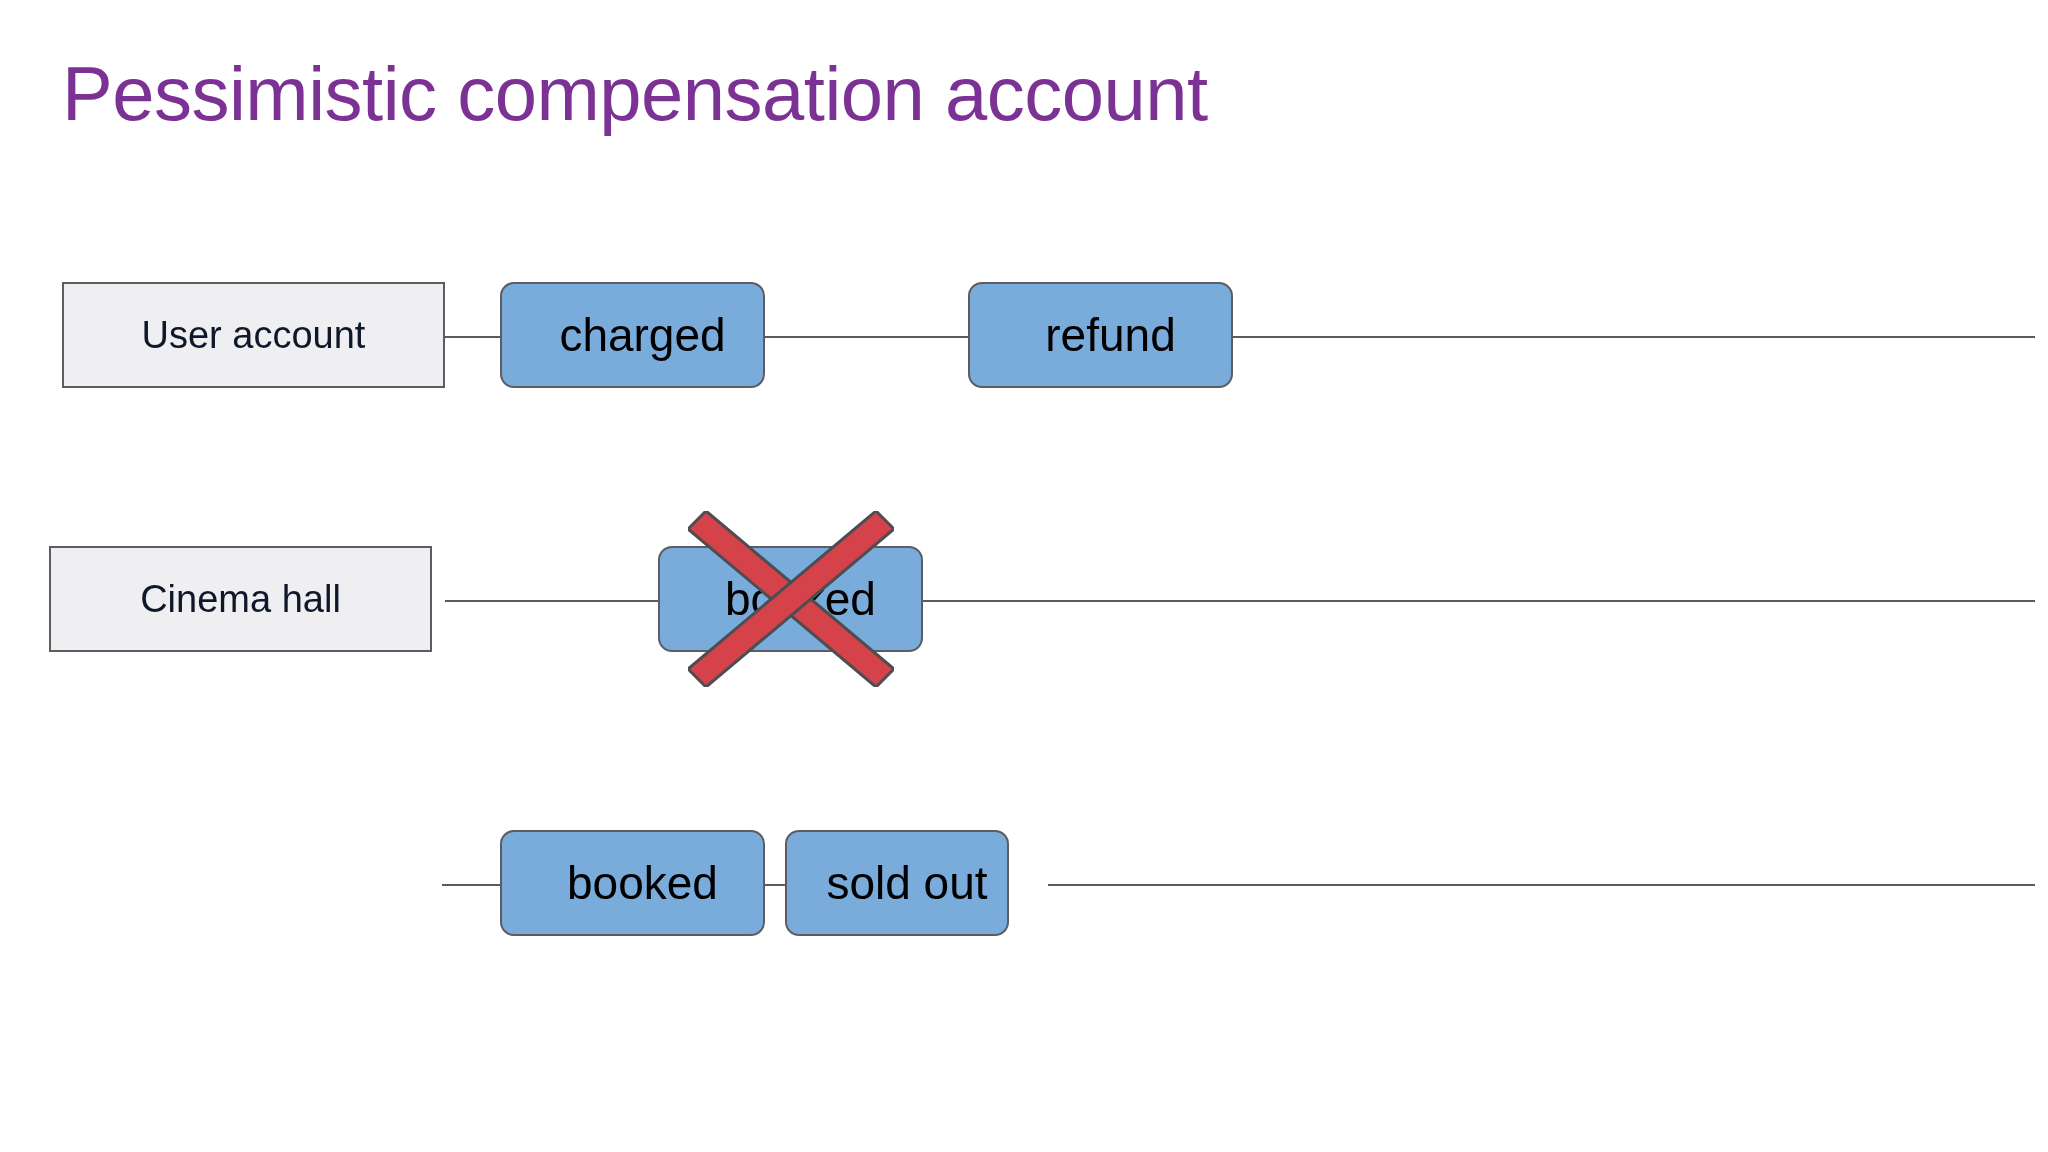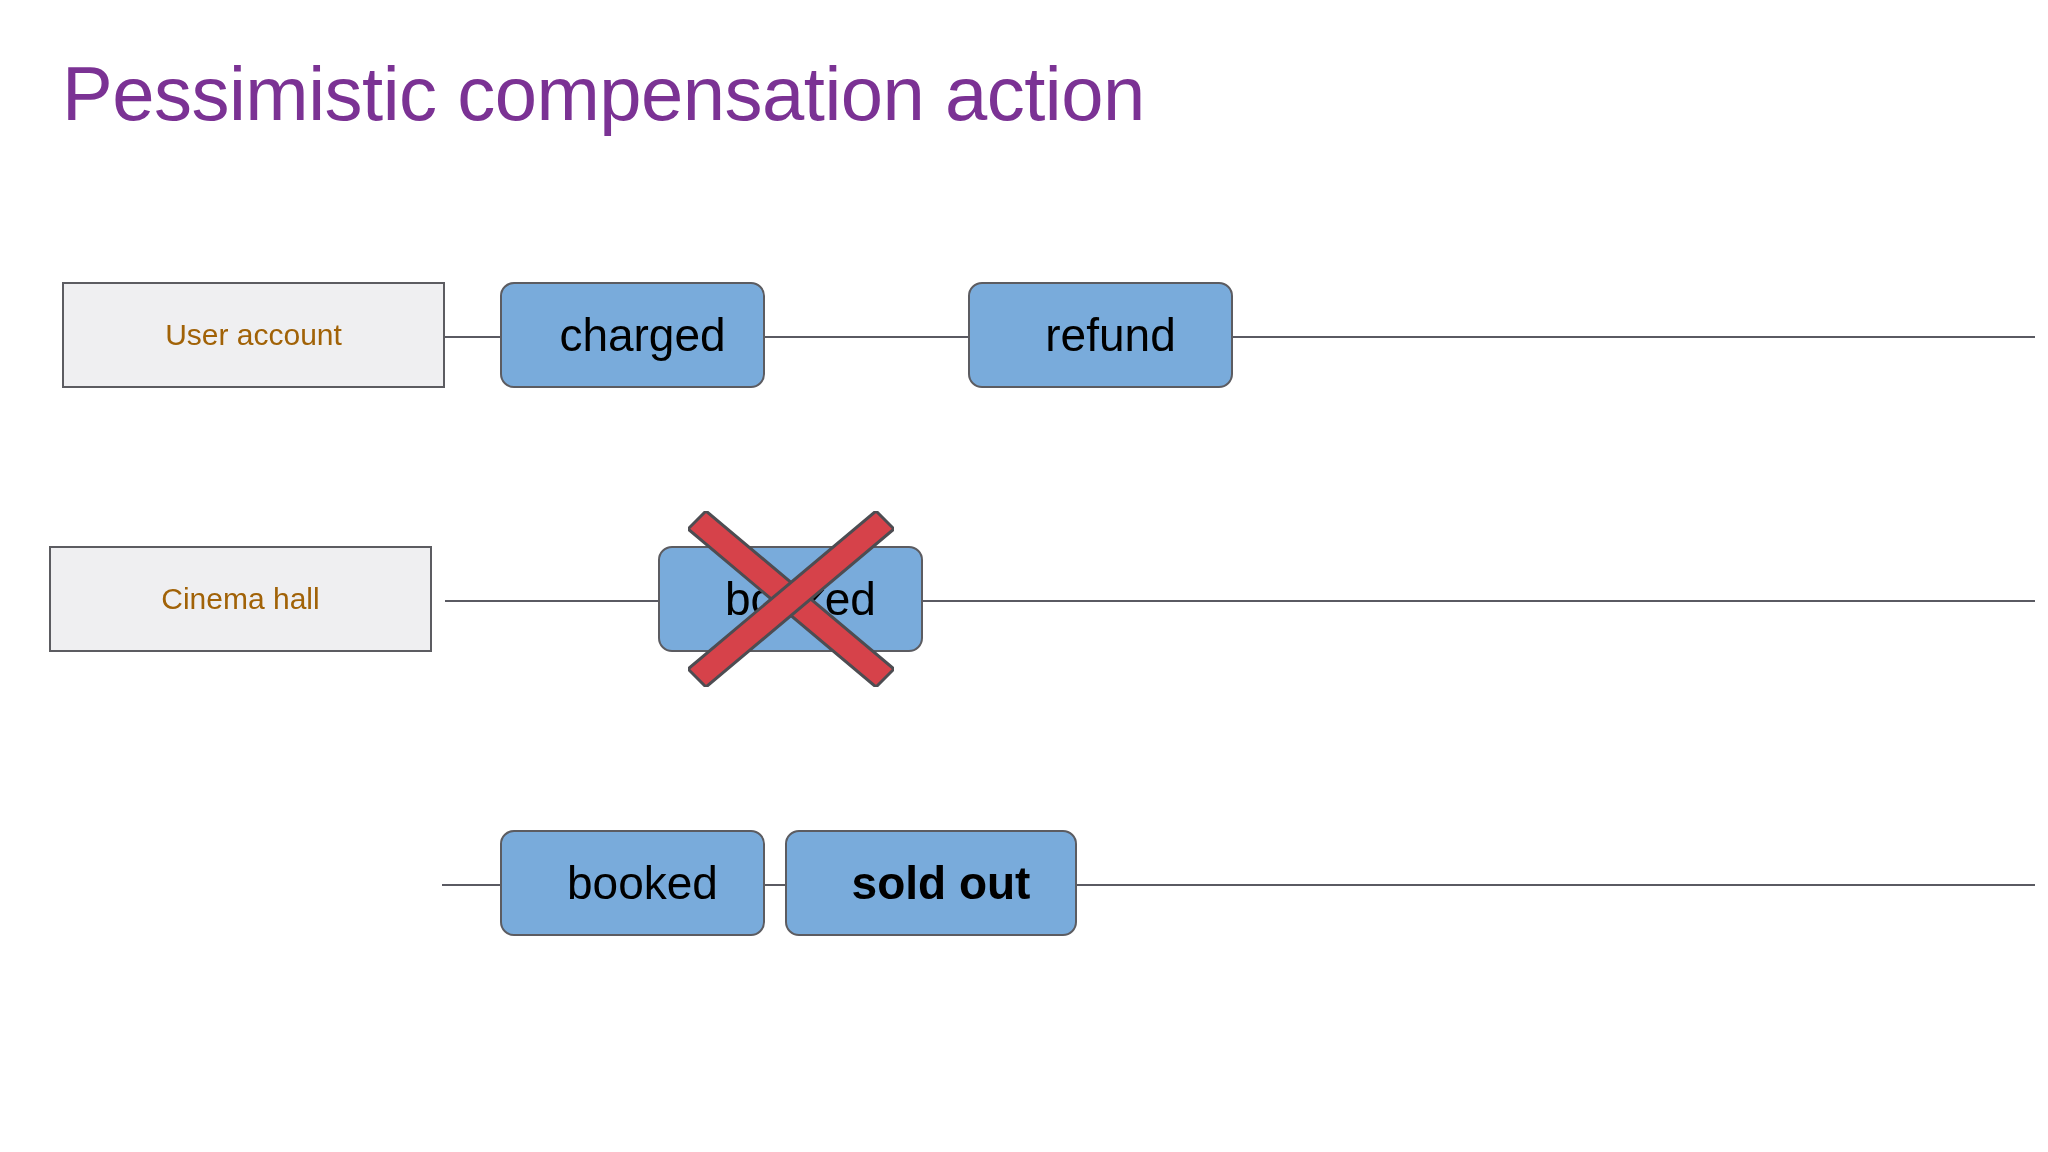--- a/index.html
+++ b/index.html
@@ -60,22 +60,22 @@
     top: 0;
     height: 106px;
     background: #EFEFF1;
     border: 2px solid #5C5C61;
     box-sizing: border-box;
     display: flex;
     align-items: center;
     justify-content: center;
   }
   .entity-box .label {
-    font-size: 30px;
-    color: #a16207;
+    font-size: 38px;
+    color: #0f172a;
     line-height: 1;
     white-space: nowrap;
   }
 
   
   .state-box {
     position: absolute;
     top: 0;
     height: 106px;
     background: #79ABDB;
@@ -101,21 +101,21 @@
   }
 
   
   .struck .label { text-decoration: none; }
 </style>
 </head>
 <body>
 
 <div id="slide">
 
-  <div class="slide-title">Pessimistic compensation action</div>
+  <div class="slide-title">Pessimistic compensation account</div>
 
   <div class="lane" style="top:282px;">
 
     <div class="wire" style="left:445px; width:57px;"></div>
 
     <div class="wire" style="left:763px; width:207px;"></div>
 
     <div class="wire" style="left:1230px; width:805px;"></div>
 
     <div class="entity-box" style="left:62px; width:383px;">
@@ -160,18 +160,18 @@
     <div class="wire" style="left:442px; width:60px;"></div>
 
     <div class="wire" style="left:763px; width:24px;"></div>
 
     <div class="wire" style="left:1048px; width:987px;"></div>
 
     <div class="state-box" style="left:500px; width:265px;">
       <span class="label">booked</span>
     </div>
 
-    <div class="state-box" style="left:785px; width:292px;font-weight:bold;">
+    <div class="state-box" style="left:785px; width:224px;">
       <span class="label">sold out</span>
     </div>
   </div>
 
 </div>
 
 </body></html>

